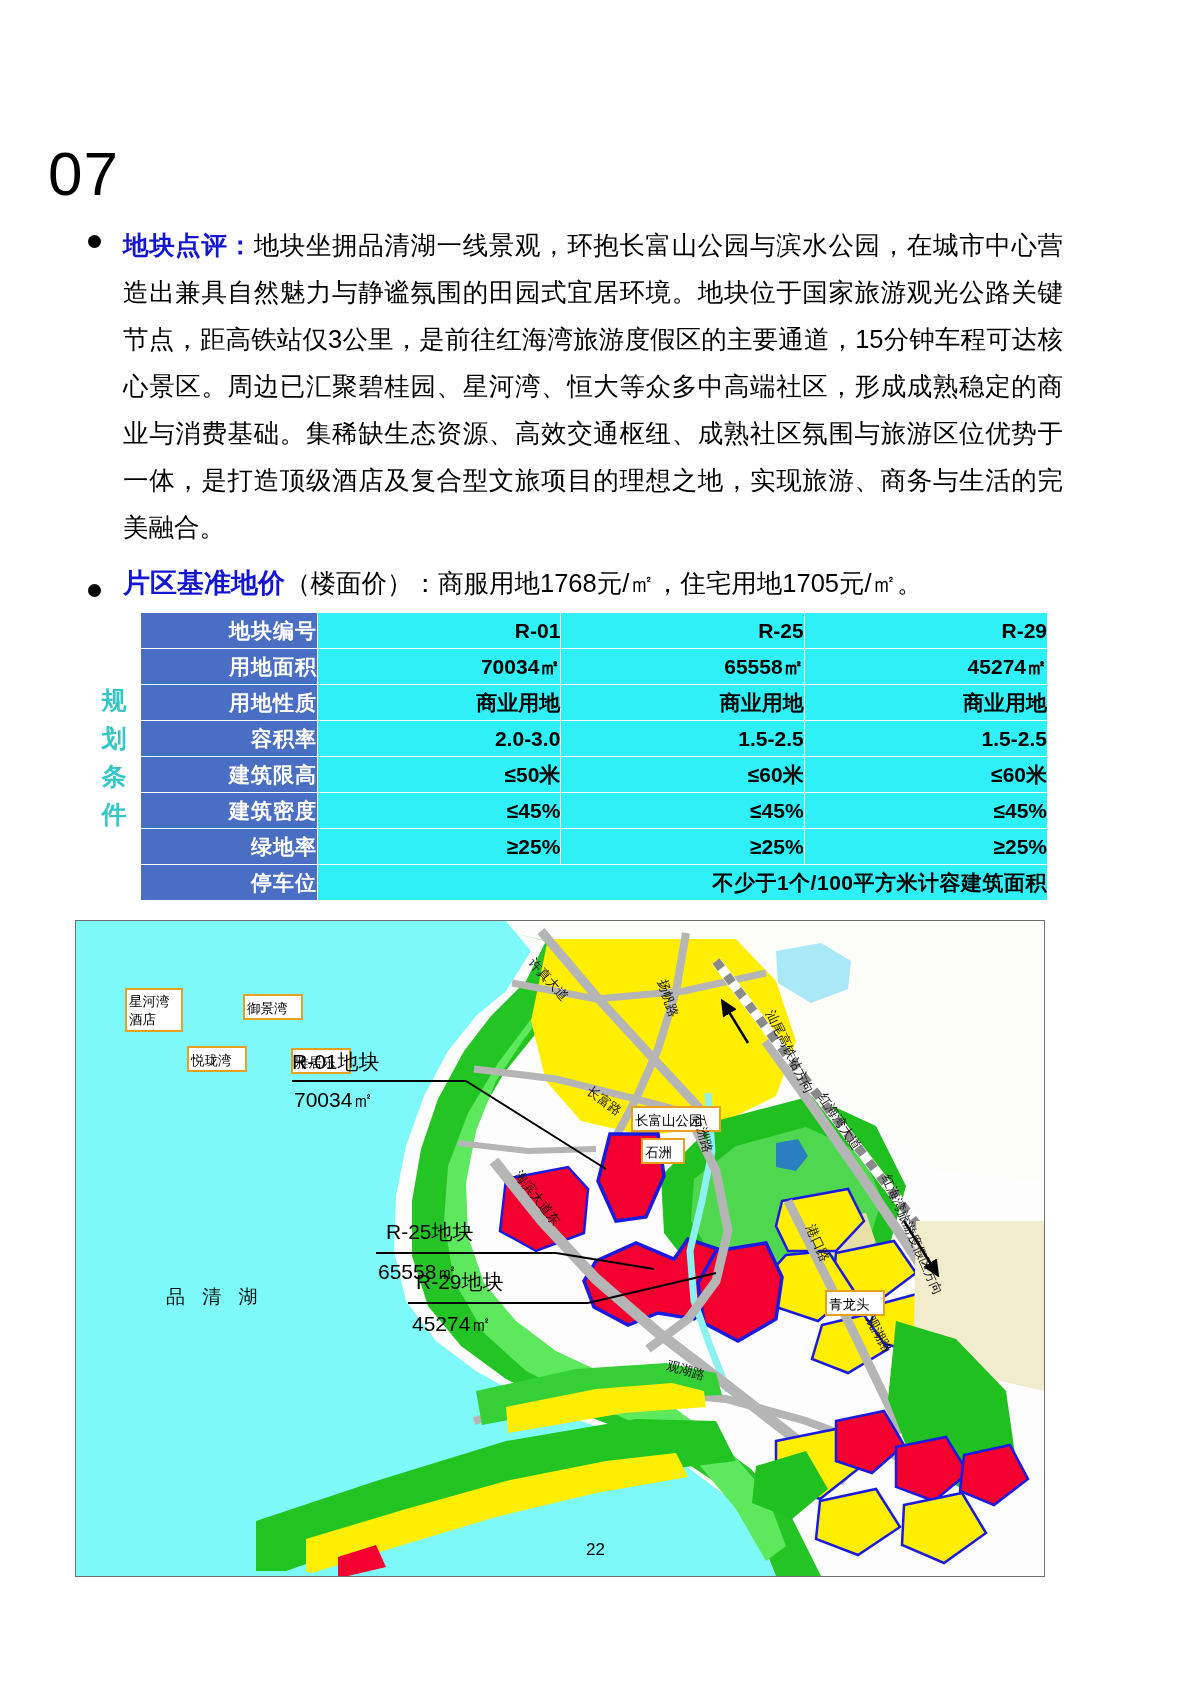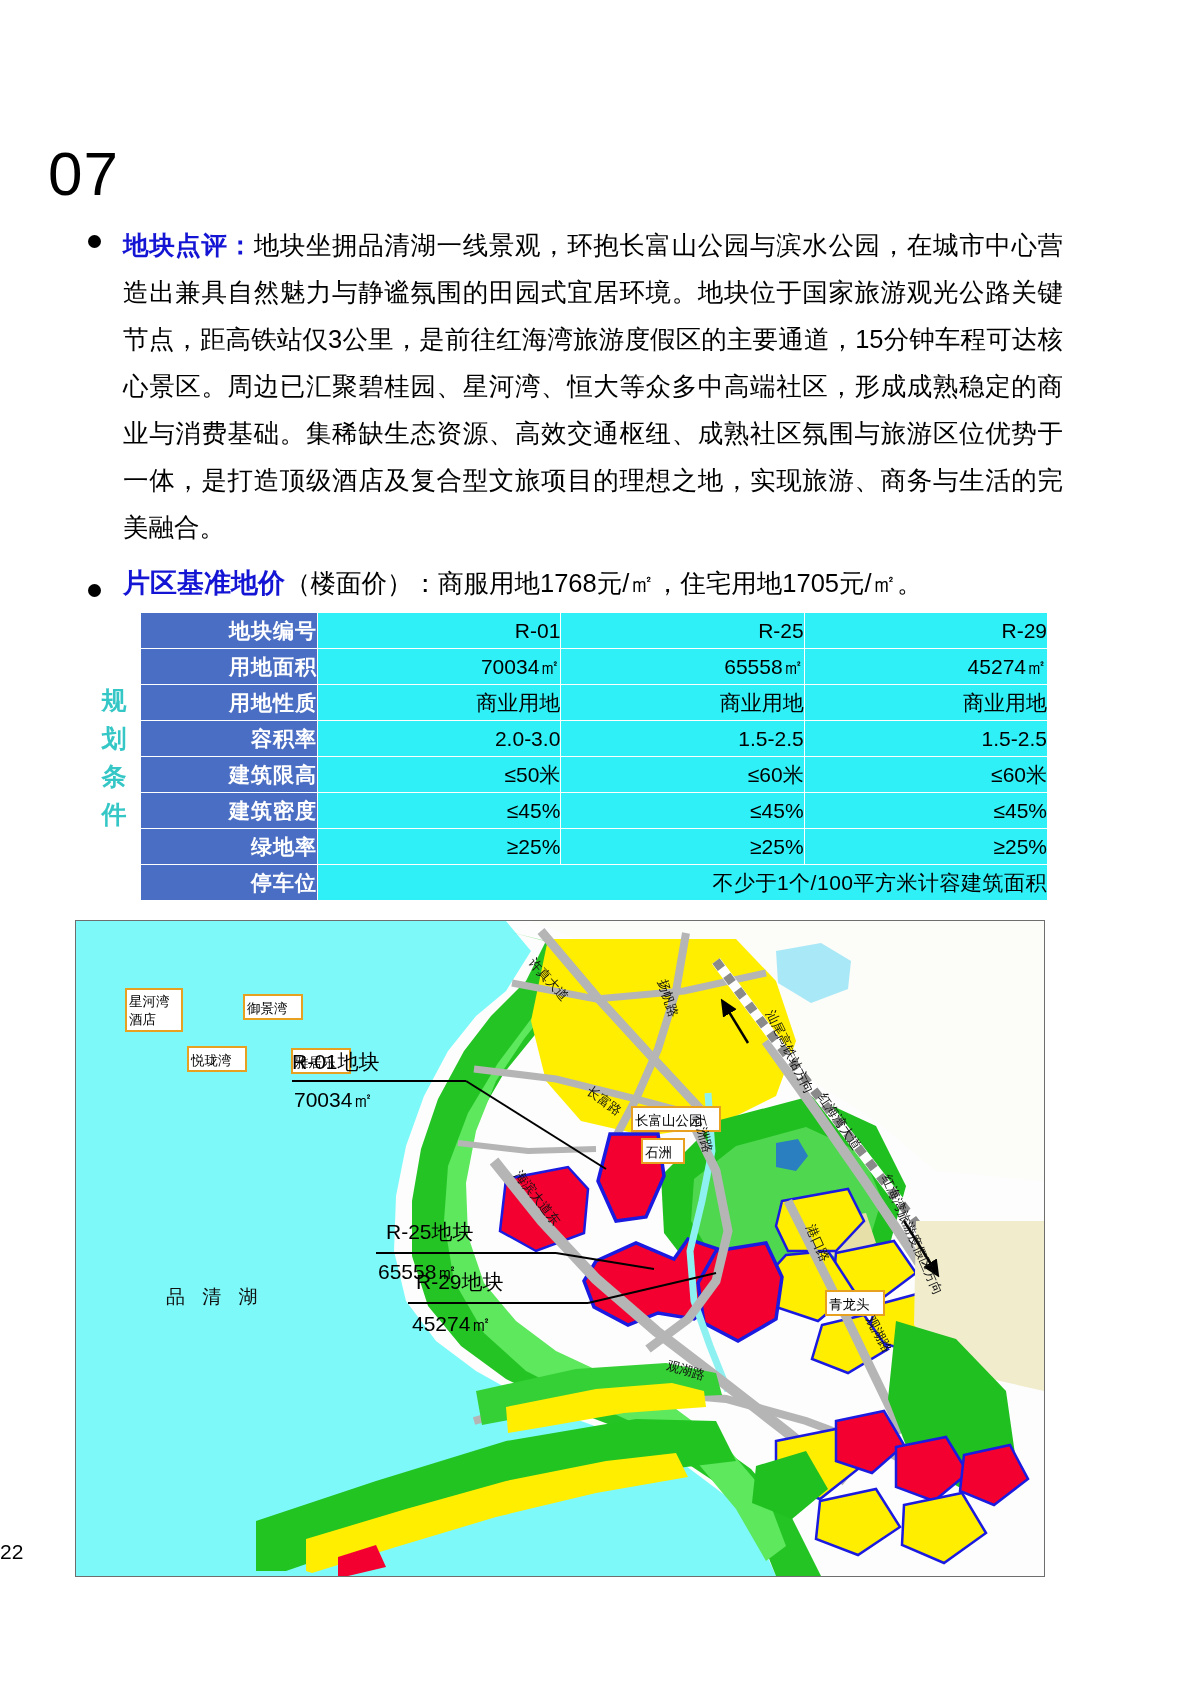--- a/index.html
+++ b/index.html
@@ -112,21 +112,21 @@
   td.rowhead {
     background: #4a6ec4;
     color: #ffffff;
     font-weight: 700;
     width: 176px;
     letter-spacing: 1px;
   }
   td.cell {
     background: #2ff0f7;
     color: #000000;
-    font-weight: 400;
+    font-weight: 700;
   }
   td.cell.span { letter-spacing: 0.5px; }
 
   
   .map-frame {
     position: absolute;
     left: 75px;
     top: 920px;
     width: 968px;
     height: 655px;
@@ -134,21 +134,22 @@
     background: #ffffff;
     overflow: hidden;
   }
   .map-frame svg { display: block; }
 
   .page-num {
     position: absolute;
     left: 0;
     top: 1540px;
     width: 1191px;
-    font-size: 21px;
+    text-align: center;
+    font-size: 17px;
     color: #000;
   }
   .mbox-text {
     font-family: "Liberation Sans", "DejaVu Sans", sans-serif;
     font-size: 13.5px;
     fill: #000;
   }
   .mroad {
     font-family: "Liberation Sans", "DejaVu Sans", sans-serif;
     font-size: 13px;

